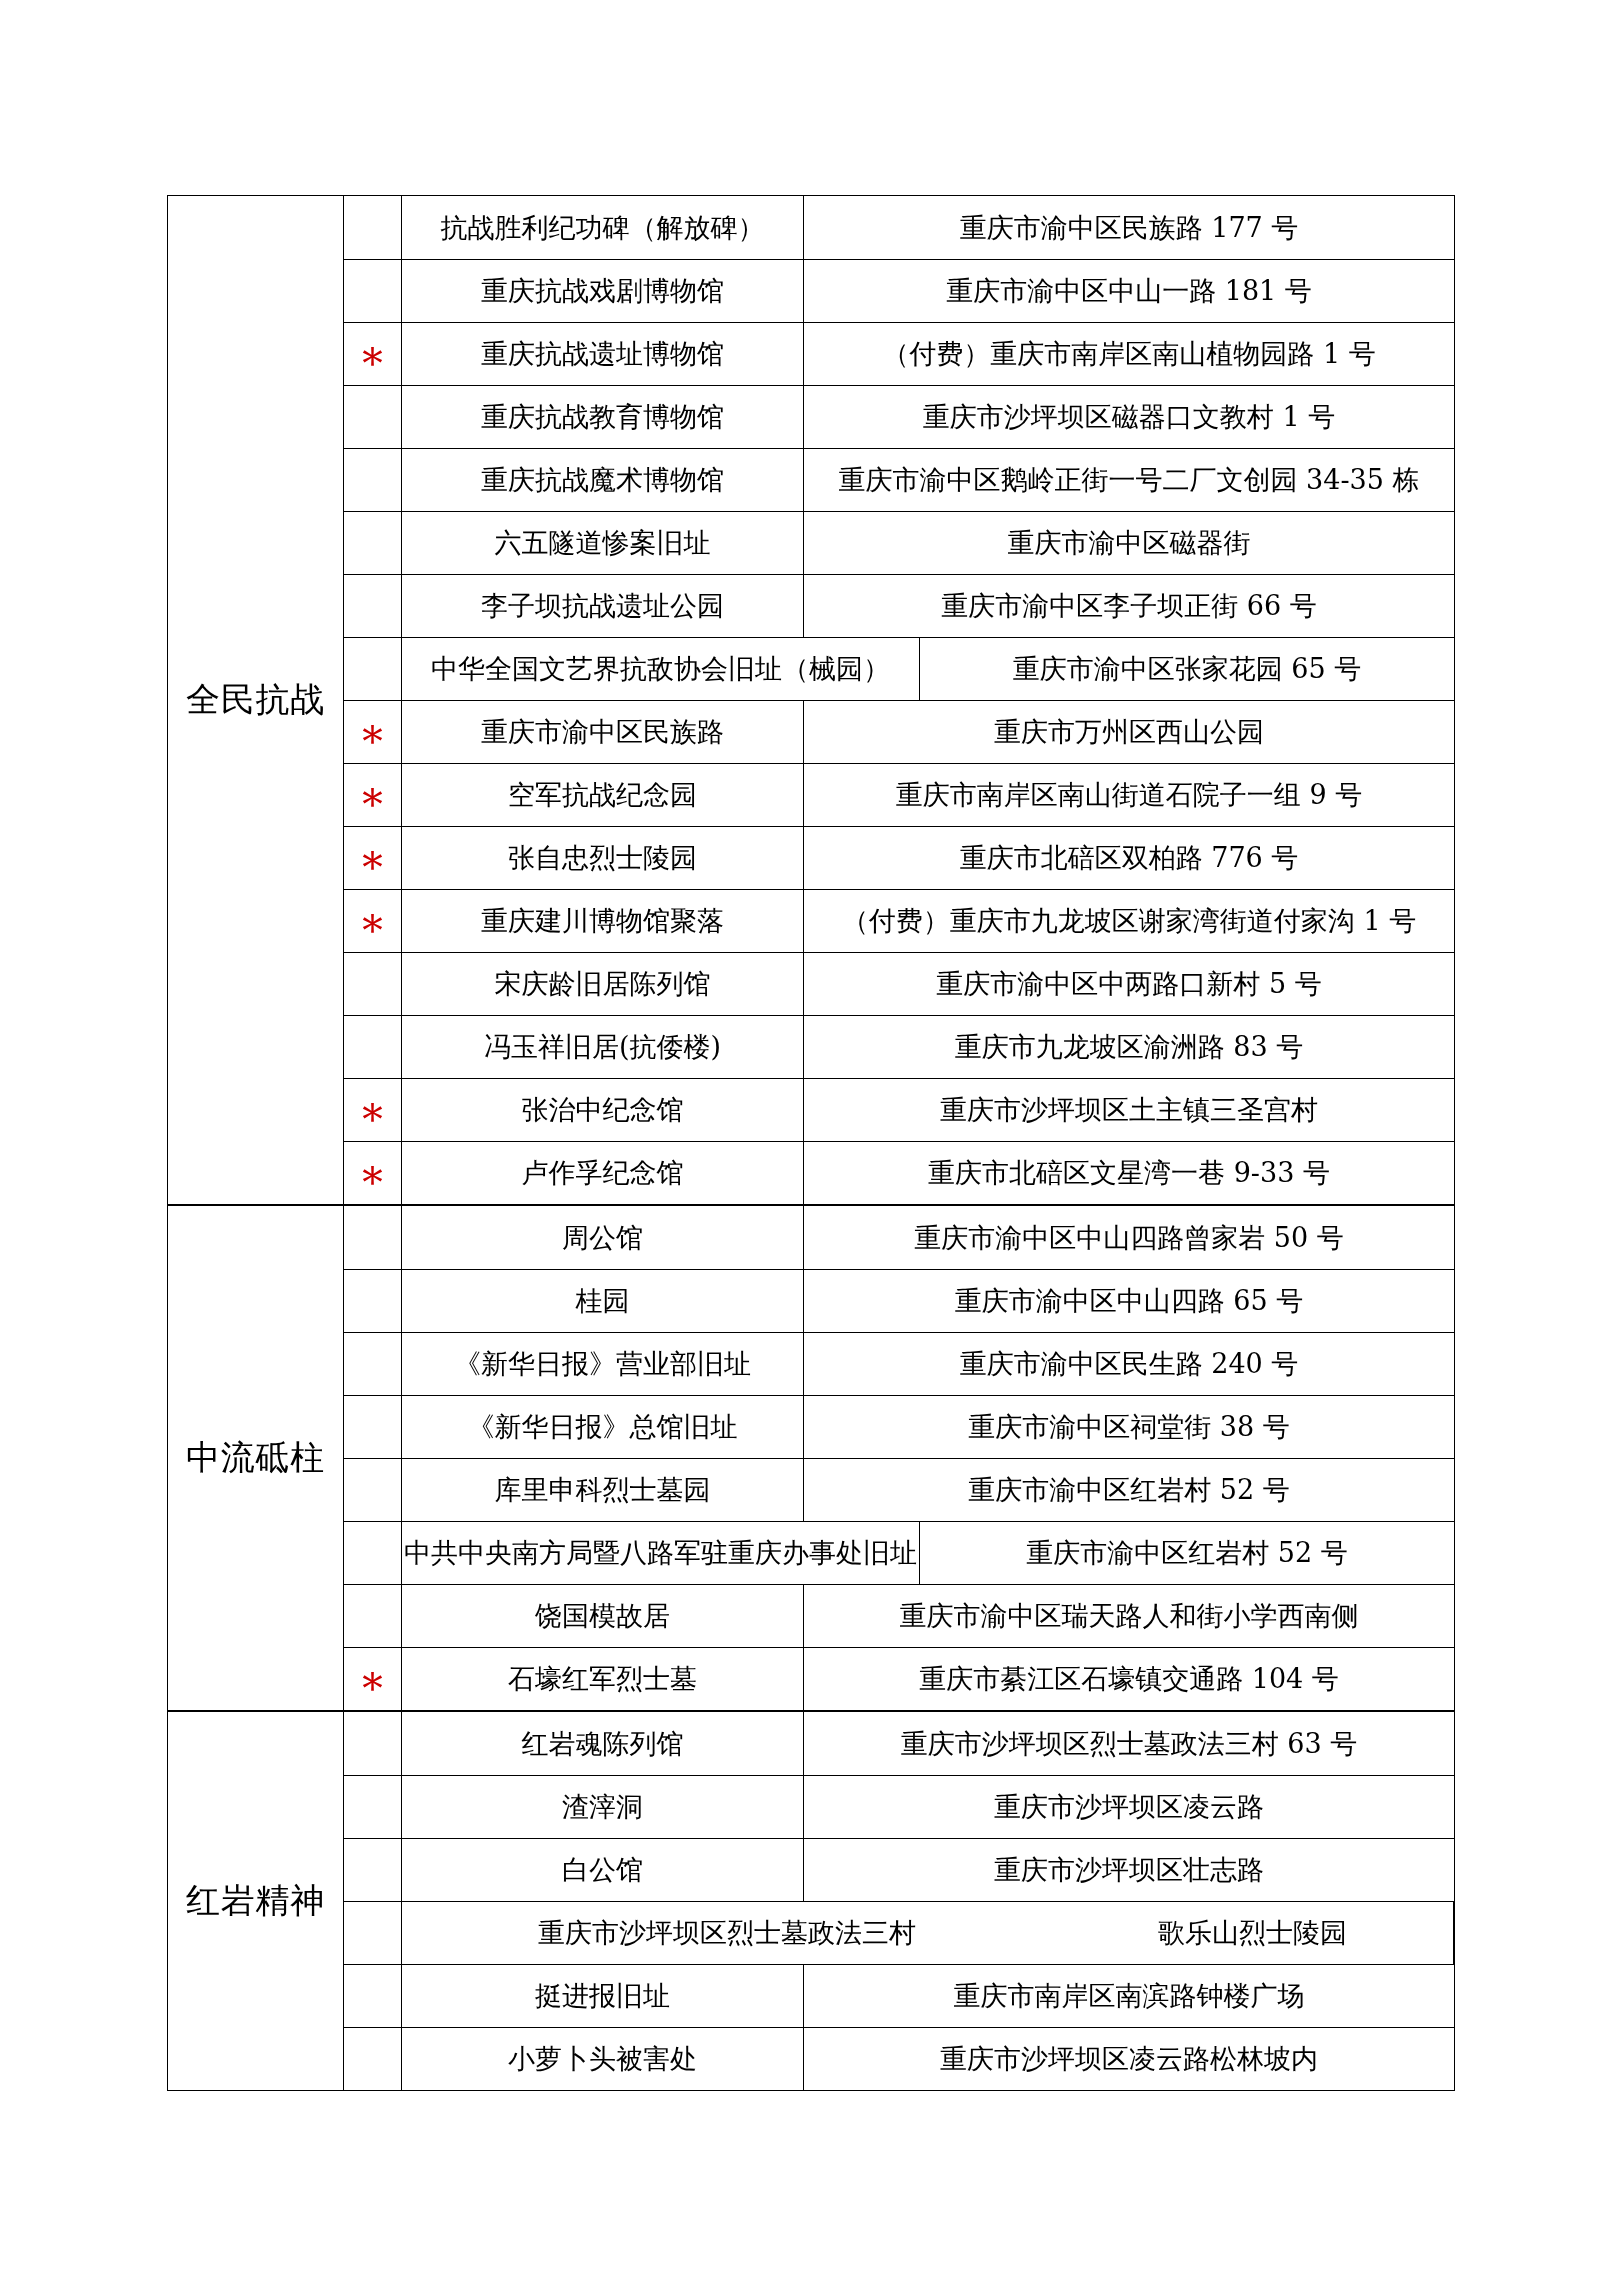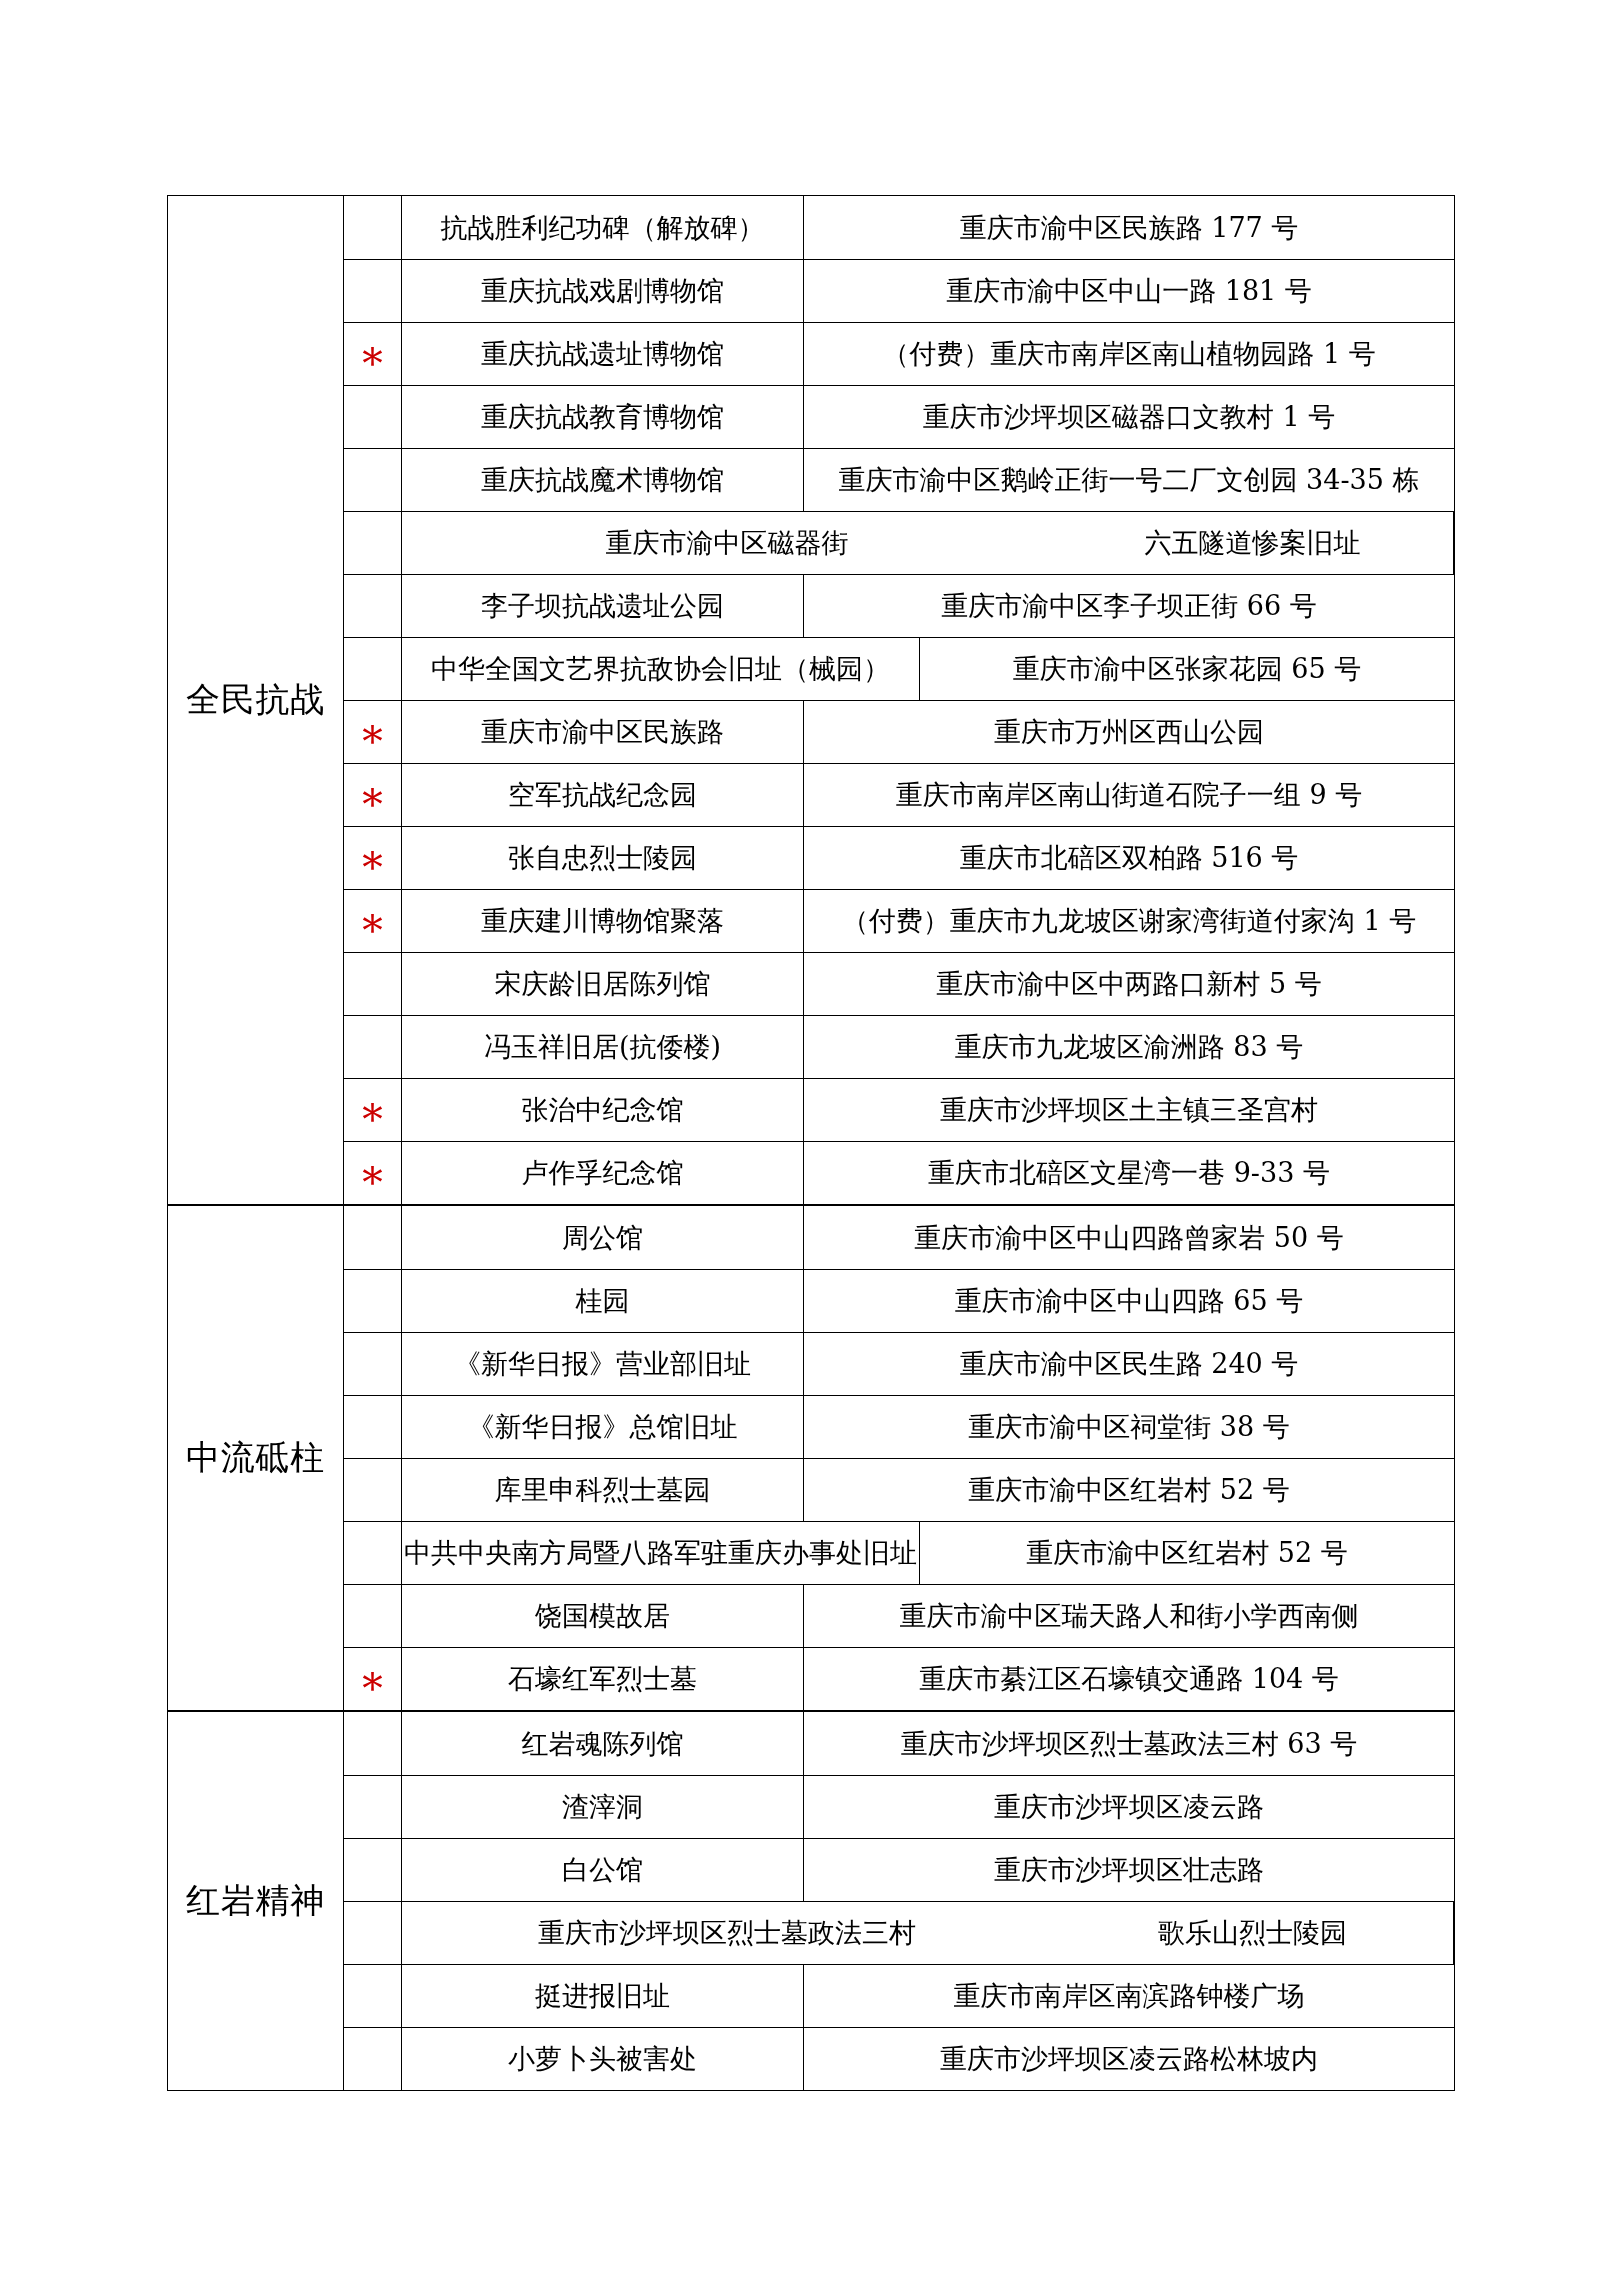--- a/index.html
+++ b/index.html
@@ -94,22 +94,22 @@
   </div>
 
   <div class="row">
     <div class="cell star-cell"></div>
     <div class="cell name-cell">重庆抗战魔术博物馆</div>
     <div class="cell addr-cell">重庆市渝中区鹅岭正街一号二厂文创园 34-35 栋</div>
   </div>
 
   <div class="row">
     <div class="cell star-cell"></div>
+    <div class="cell name-cell">六五隧道惨案旧址</div>
     <div class="cell addr-cell">重庆市渝中区磁器街</div>
-    <div class="cell name-cell">六五隧道惨案旧址</div>
   </div>
 
   <div class="row">
     <div class="cell star-cell"></div>
     <div class="cell name-cell">李子坝抗战遗址公园</div>
     <div class="cell addr-cell">重庆市渝中区李子坝正街 66 号</div>
   </div>
 
   <div class="row wide">
     <div class="cell star-cell"></div>
@@ -131,21 +131,21 @@
           </div>
     <div class="cell name-cell">空军抗战纪念园</div>
     <div class="cell addr-cell">重庆市南岸区南山街道石院子一组 9 号</div>
   </div>
 
   <div class="row">
     <div class="cell star-cell">
             <span class="star-glyph">*</span>
           </div>
     <div class="cell name-cell">张自忠烈士陵园</div>
-    <div class="cell addr-cell">重庆市北碚区双柏路 516 号</div>
+    <div class="cell addr-cell">重庆市北碚区双柏路 776 号</div>
   </div>
 
   <div class="row">
     <div class="cell star-cell">
             <span class="star-glyph">*</span>
           </div>
     <div class="cell name-cell">重庆建川博物馆聚落</div>
     <div class="cell addr-cell">（付费）重庆市九龙坡区谢家湾街道付家沟 1 号</div>
   </div>
 

